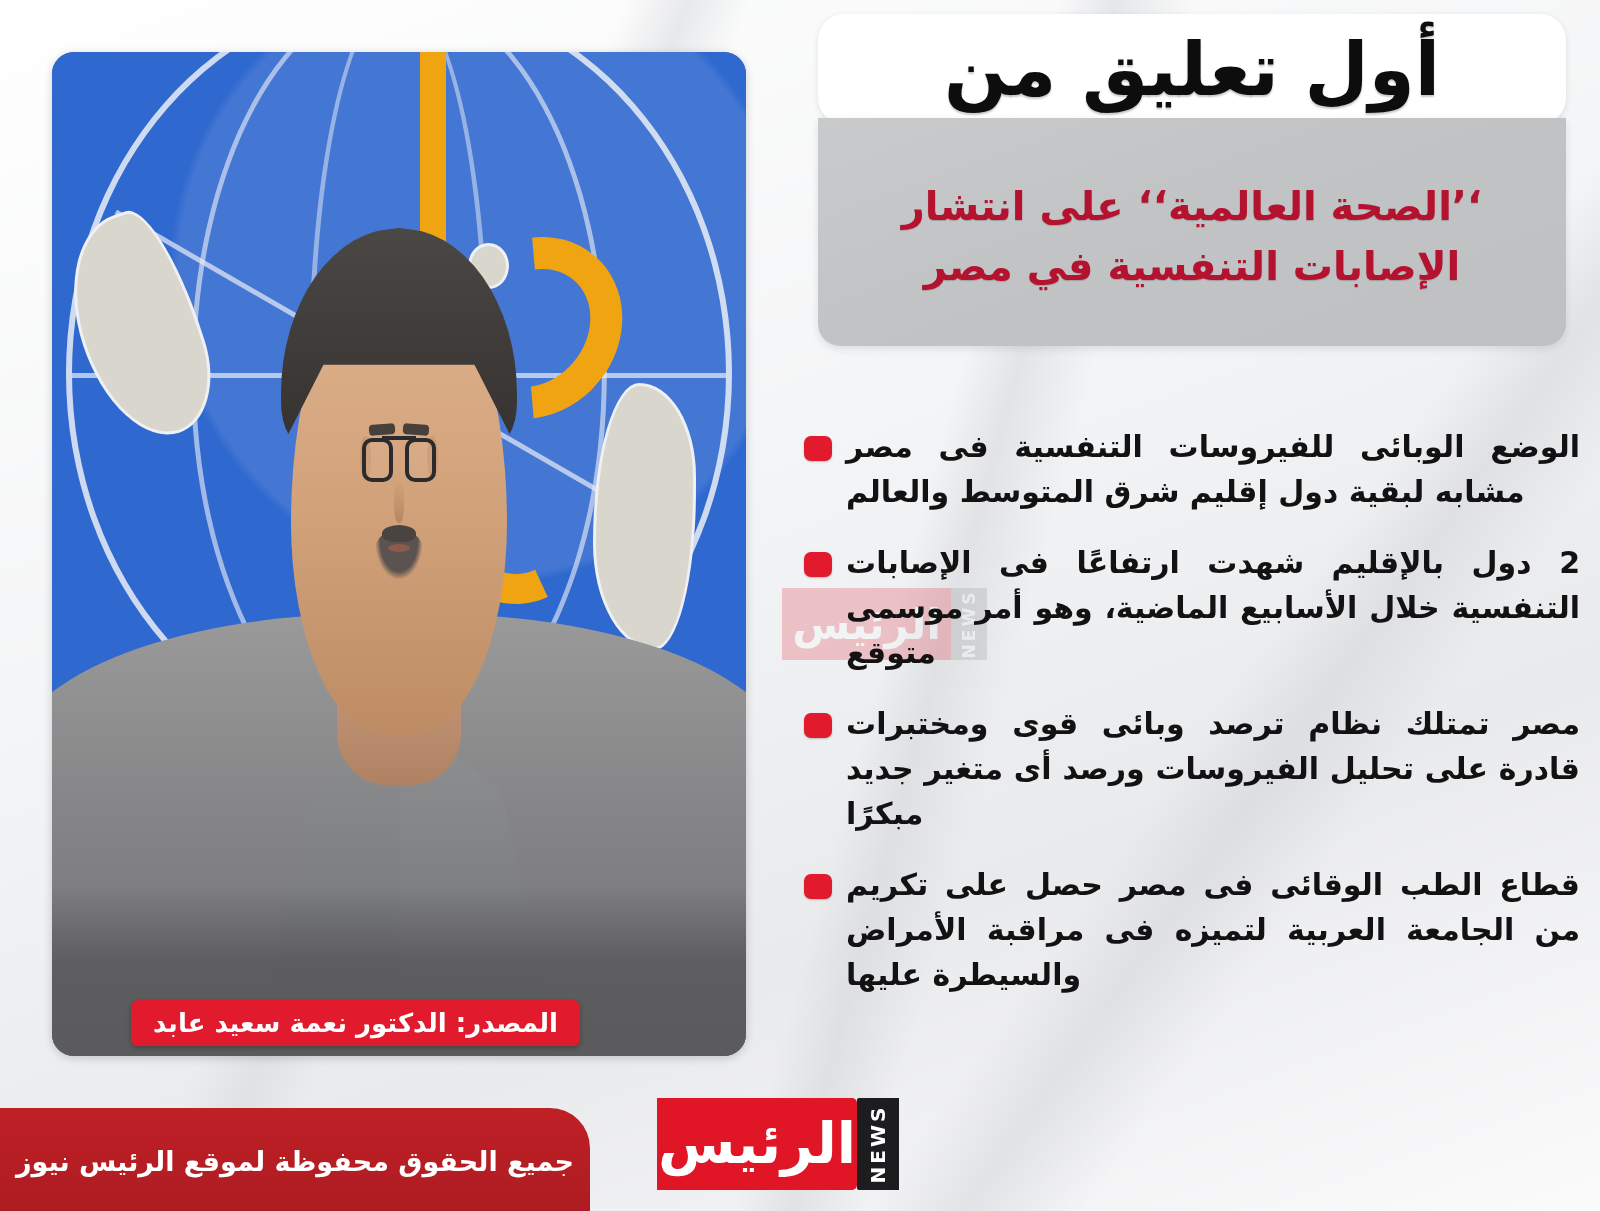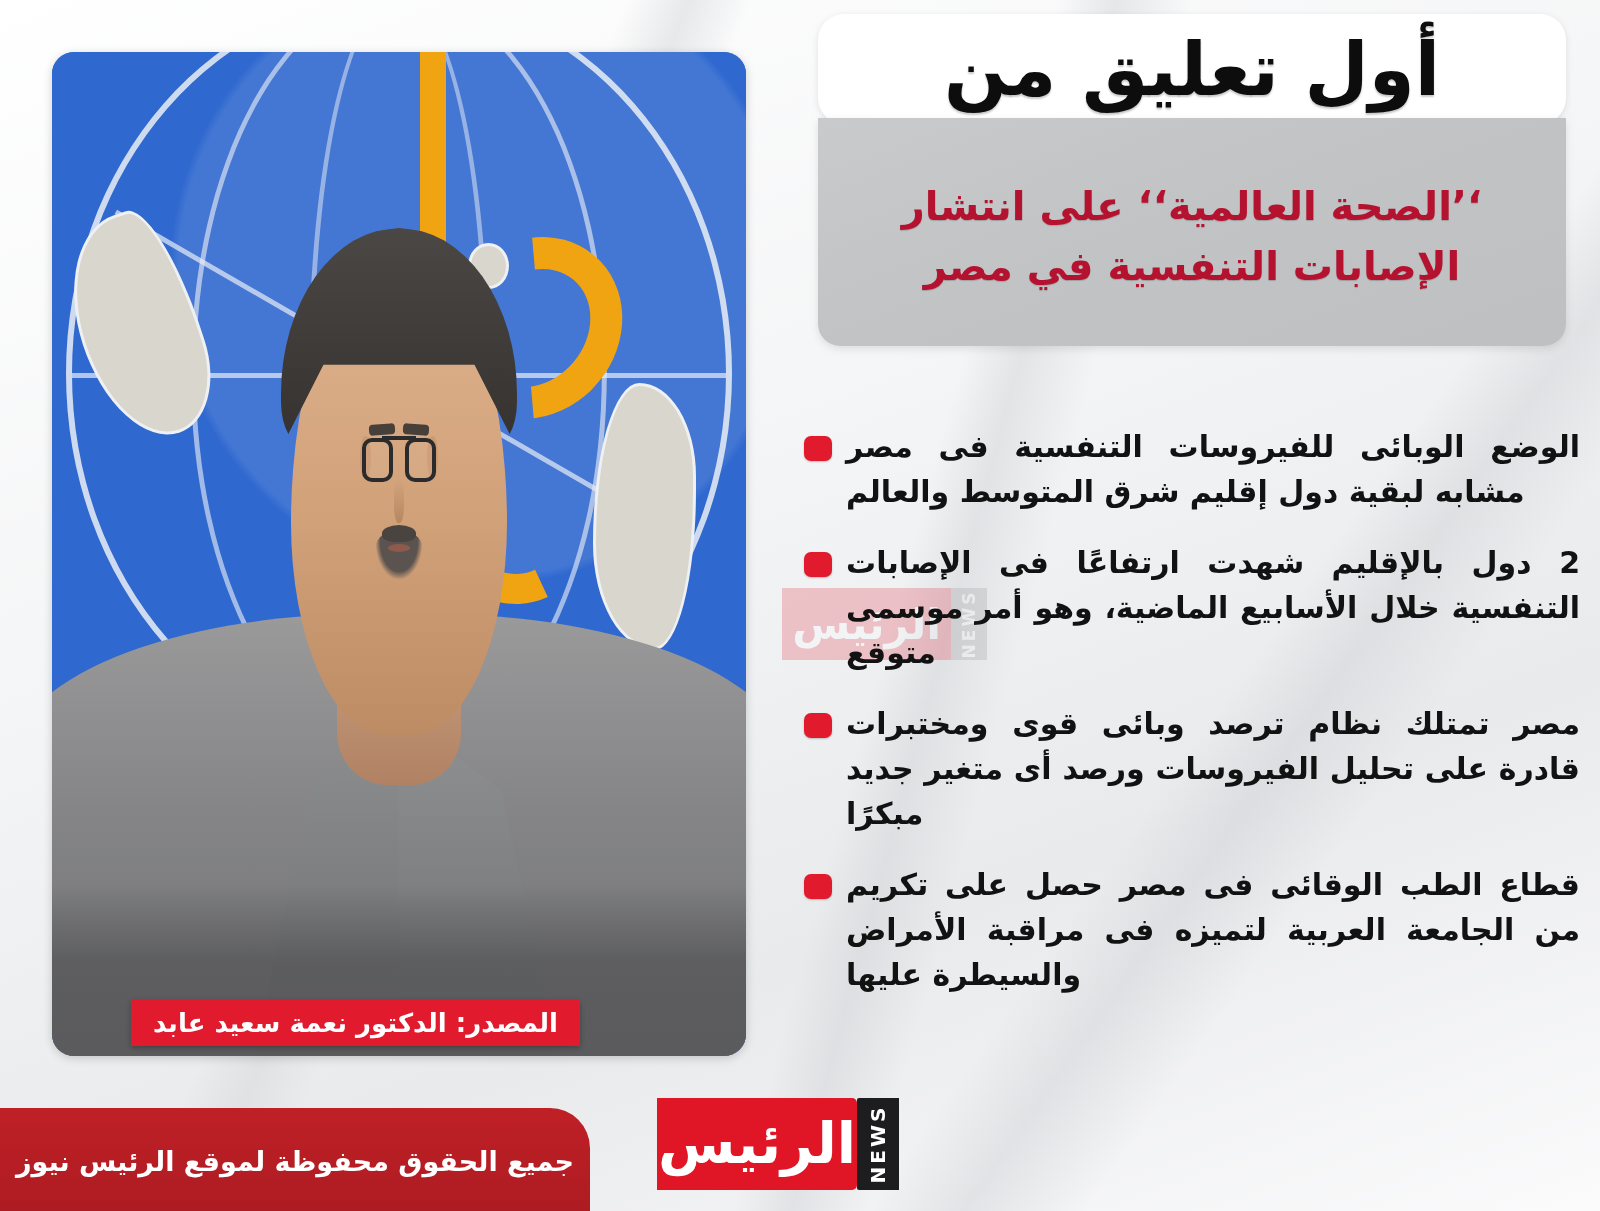--- a/index.html
+++ b/index.html
@@ -142,21 +142,21 @@
     background:radial-gradient(ellipse at 50% 20%,#5a5350 0 55%,rgba(90,83,80,0) 70%);
     border-radius:40% 40% 55% 55%;
   }
   .shade-bottom{
     position:absolute;left:0;right:0;bottom:0;height:17%;
     background:linear-gradient(180deg,rgba(60,60,62,0) 0%,rgba(72,72,74,.55) 45%,rgba(88,88,90,.88) 100%);
   }
 
   .caption-bar{
     position:absolute;left:131px;top:1000px;width:449px;height:46px;
-    background:#e11b2d;border-radius:0;
+    background:#e11b2d;border-radius:7px;
     display:flex;align-items:center;justify-content:center;
     box-shadow:0 2px 5px rgba(0,0,0,.28);
   }
   .caption-bar span{
     color:#fff;font-size:26px;font-weight:bold;letter-spacing:.2px;white-space:nowrap;
   }
   .caption-sub{
     position:absolute;left:52px;top:1050px;width:694px;
     text-align:center;color:#ffffff;font-size:25px;font-weight:bold;
     text-shadow:0 1px 3px rgba(0,0,0,.55);

